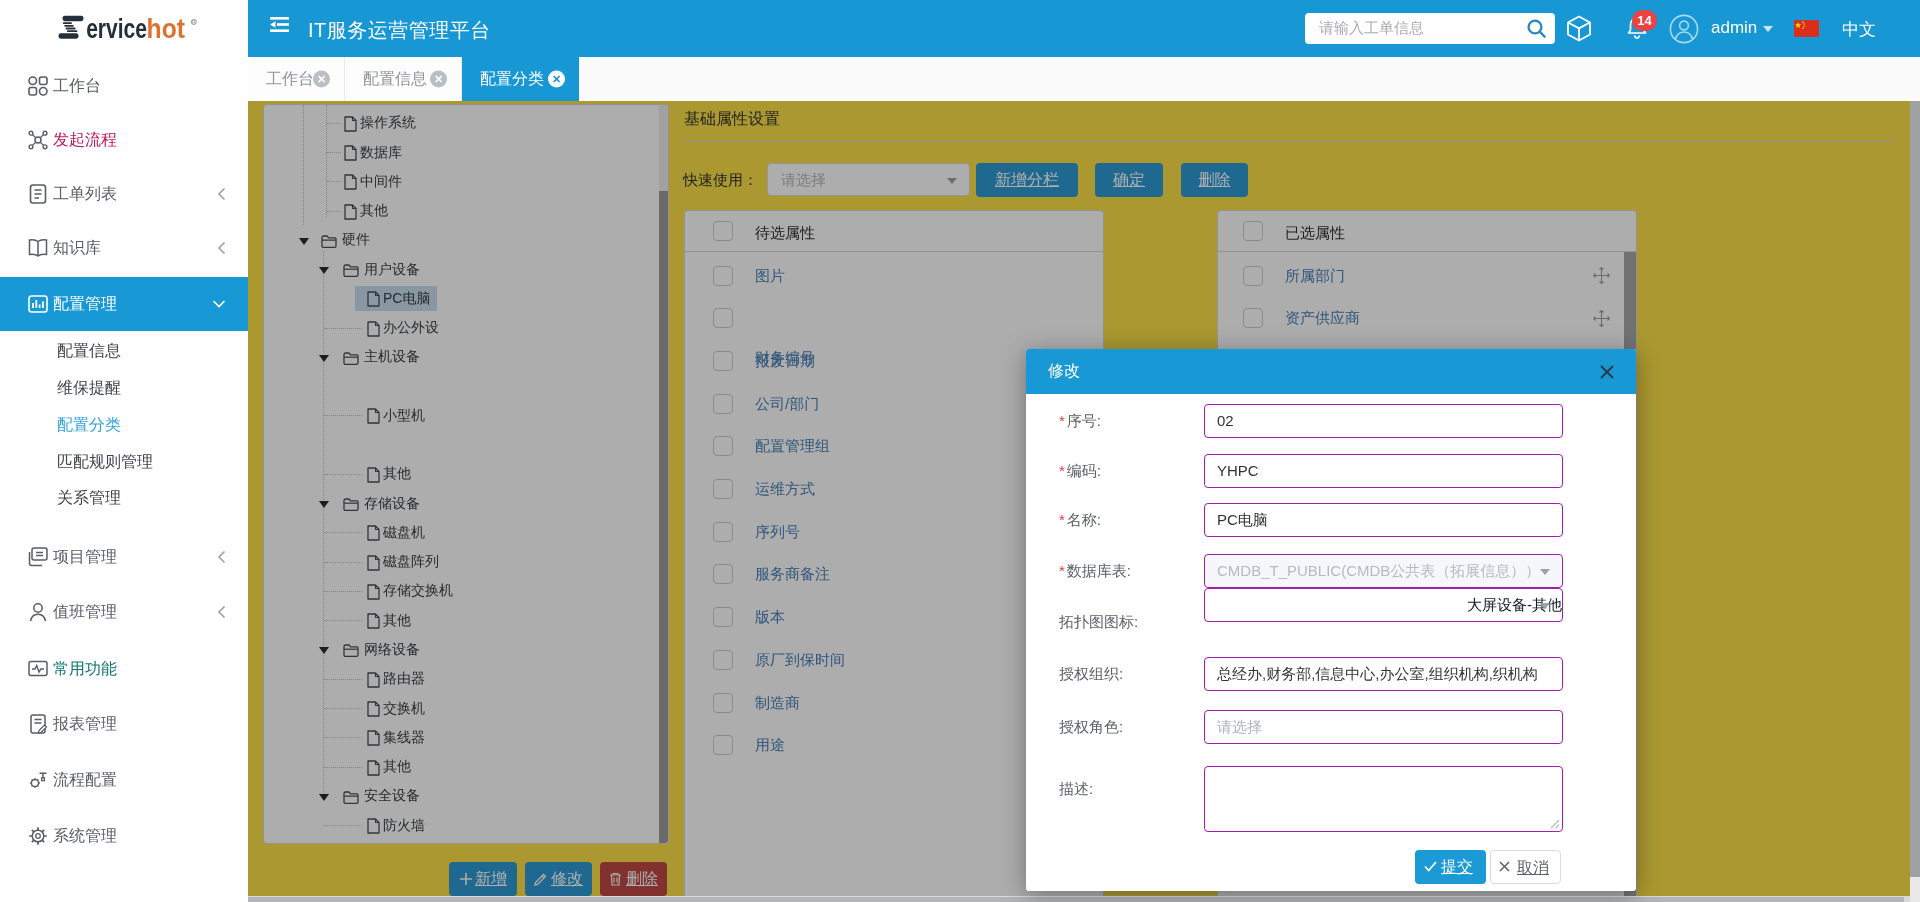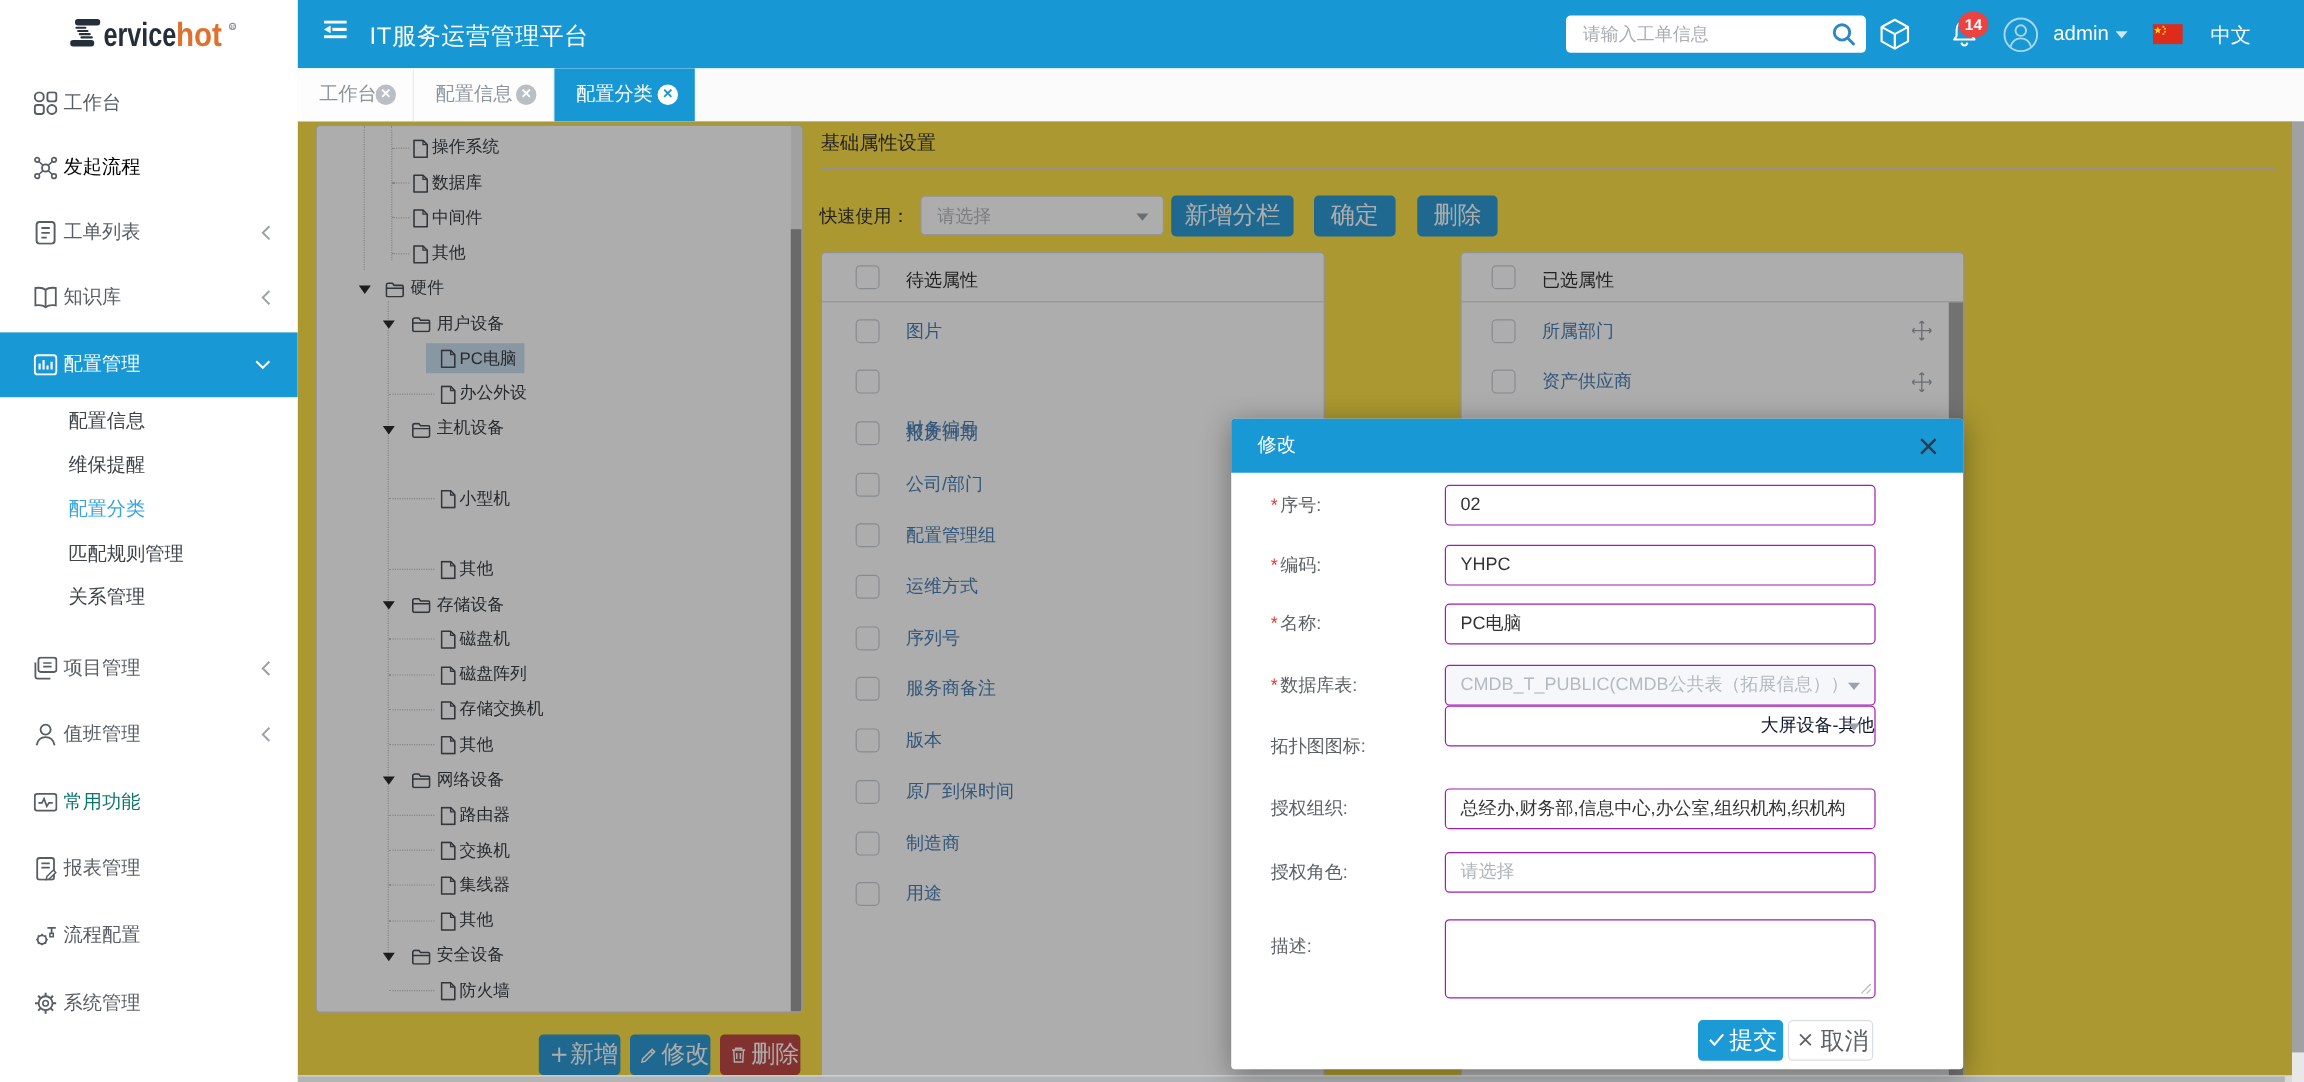--- a/index.html
+++ b/index.html
@@ -12,21 +12,21 @@
   .mi .tx { position:absolute; left:53px; top:50%; transform:translateY(-50%); }
   .mi .ch { position:absolute; right:22px; top:50%; transform:translateY(-50%); }
   .smi { position:absolute; left:57px; color:#3e4449; font-size:16px; transform:translateY(-50%); }
   #topbar { left:248px; top:0; width:1826px; height:57px; background:#1797d3; z-index:25; }
   #tabrow { left:248px; top:57px; width:1672px; height:44px; background:#fbfbfb; z-index:25; }
   .tab { position:absolute; top:0; height:44px; background:#fdfdfd; border-right:1px solid #ececec; color:#8d959c; font-size:16px; }
   .tab span.lab { position:absolute; left:18px; top:50%; transform:translateY(-50%); }
   .tabx { position:absolute; right:14px; top:50%; transform:translateY(-50%); width:17px; height:17px; border-radius:50%; background:#b9bfc4; color:#fdfdfd; font-size:11px; line-height:17px; text-align:center; font-weight:bold; }
   #content { left:248px; top:101px; width:1672px; height:801px; background:#fde047; z-index:1; overflow:hidden; }
   .panel { position:absolute; background:#fff; border:1px solid #d9d9d9; border-radius:4px; overflow:hidden; }
-  .btn { position:absolute; border-radius:4px; background:#2e9bd6; color:#fff; font-size:20px; text-align:center; }
+  .btn { position:absolute; border-radius:4px; background:#2e9bd6; color:#fff; font-size:16px; text-align:center;text-decoration:underline; }
   .trow { position:absolute; left:0; width:380px; height:29px; }
   .trow .tri { position:absolute; top:12px; width:0; height:0; border-left:5px solid transparent; border-right:5px solid transparent; border-top:7px solid #2b2b2b; }
   .trow .lbl { position:absolute; top:50%; transform:translateY(-50%); font-size:14px; color:#3b4045; white-space:nowrap; }
   .trow svg { position:absolute; top:7px; }
   .cb { position:absolute; width:20px; height:20px; border:1px solid #c9ced4; border-radius:4px; background:#fff; }
   .attr { position:absolute; font-size:15px; color:#4a7fb5; transform:translateY(-50%); white-space:nowrap; }
   #overlay { left:248px; top:101px; width:1672px; height:801px; background:rgba(0,0,0,0.32); z-index:10; }
   #modal { left:1026px; top:349px; width:610px; height:542px; background:#fff; z-index:20; box-shadow:0 4px 24px rgba(0,0,0,0.35); border-radius:3px; }
   #modalhead { position:absolute; left:0; top:0; width:610px; height:45px; background:#1899d6; border-radius:3px 3px 0 0; }
   .mlabel { position:absolute; left:33px; font-size:15px; color:#5c6166; transform:translateY(-50%); }
@@ -397,21 +397,21 @@
     </div>
       <div class="mi" style="top:112.5px;">
       <svg class="ic" viewBox="0 0 20 20" style="color:#575d63">
           <circle cx="10" cy="10" r="3" fill="none" stroke="currentColor" stroke-width="1.5"></circle>
           <circle cx="3" cy="3.2" r="1.9" fill="none" stroke="currentColor" stroke-width="1.4"></circle>
           <circle cx="17" cy="3.2" r="1.9" fill="none" stroke="currentColor" stroke-width="1.4"></circle>
           <circle cx="3" cy="16.8" r="1.9" fill="none" stroke="currentColor" stroke-width="1.4"></circle>
           <circle cx="17" cy="16.8" r="1.9" fill="none" stroke="currentColor" stroke-width="1.4"></circle>
           <path d="M4.4 4.6 L7.8 7.8 M15.6 4.6 L12.2 7.8 M4.4 15.4 L7.8 12.2 M15.6 15.4 L12.2 12.2" stroke="currentColor" stroke-width="1.3"></path>
         </svg>
-      <span class="tx" style="color:#000000">发起流程</span>
+      <span class="tx" style="color:#be185d">发起流程</span>
 
     </div>
       <div class="mi" style="top:167px;">
       <svg class="ic" viewBox="0 0 20 20" style="color:#575d63">
           <rect x="2.5" y="1" width="15" height="18" rx="2.5" fill="none" stroke="currentColor" stroke-width="1.6"></rect>
           <path d="M6.5 6 L13.5 6 M6.5 10 L13.5 10 M6.5 14 L11 14" stroke="currentColor" stroke-width="1.5"></path>
         </svg>
       <span class="tx" style="color:#575d63">工单列表</span>
       <svg class="ch" style="width:9px;height:14px" viewBox="0 0 9 14">
           <path d="M7.5 1.5 L2 7 L7.5 12.5" fill="none" stroke="#9aa0a6" stroke-width="1.6"></path>

